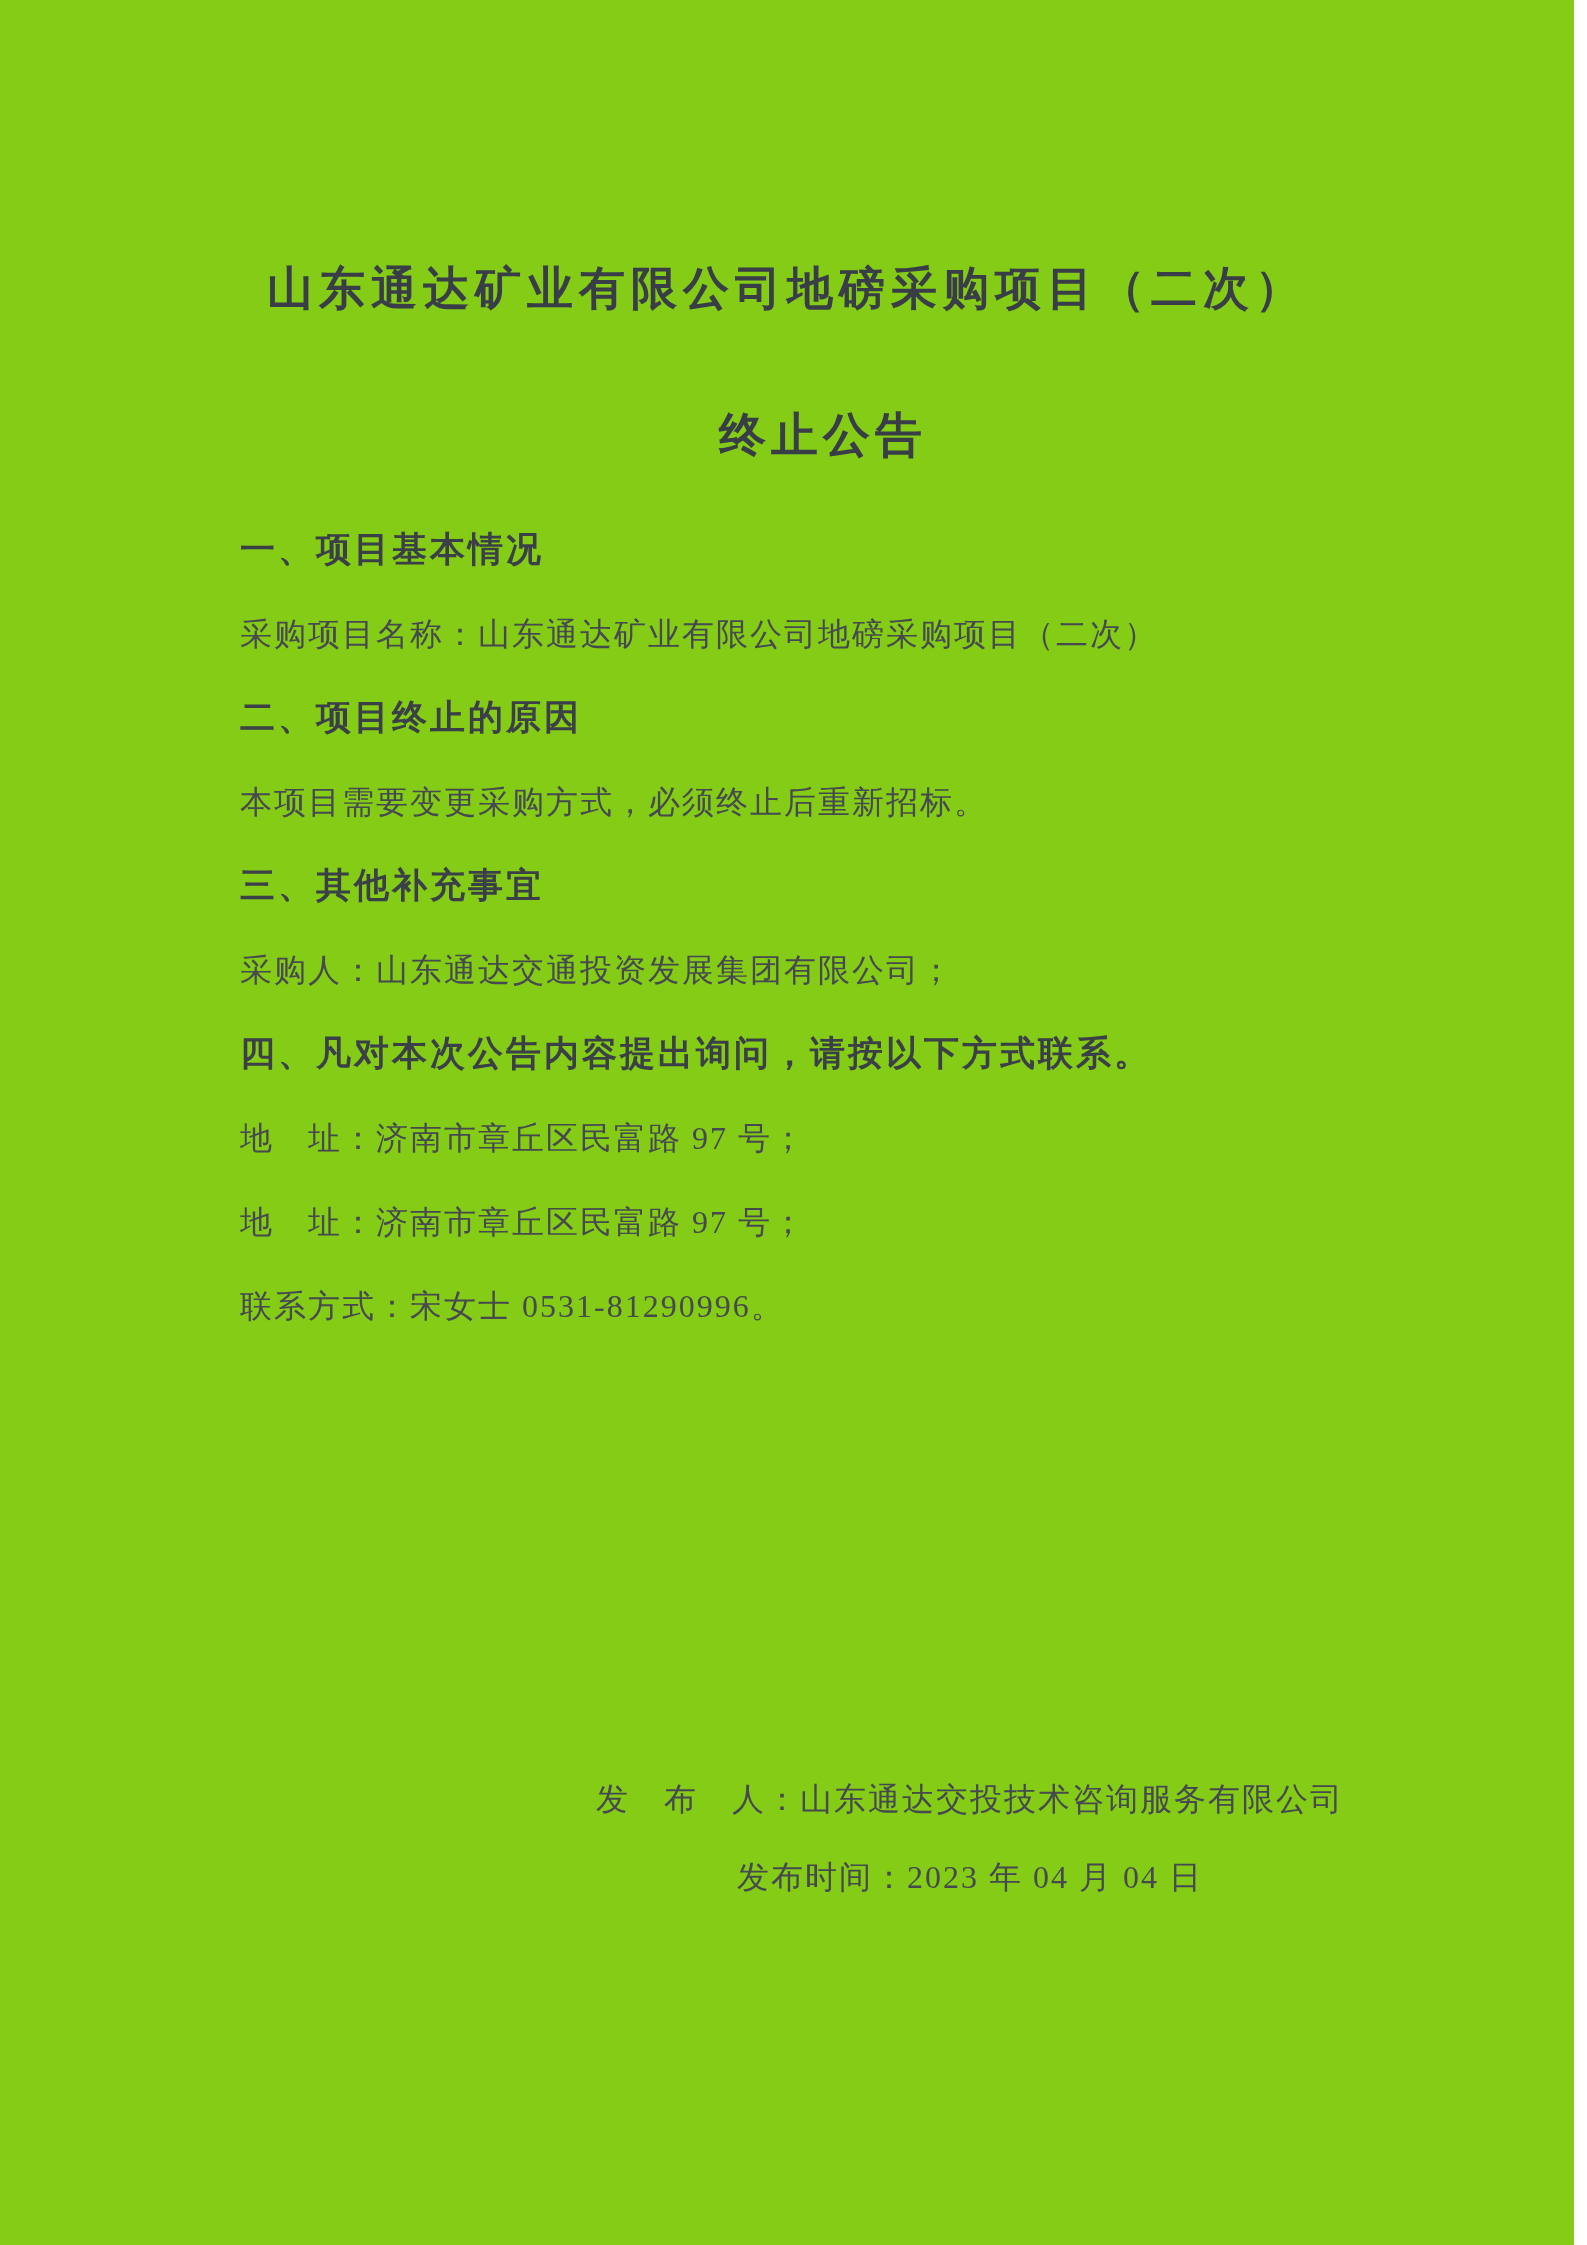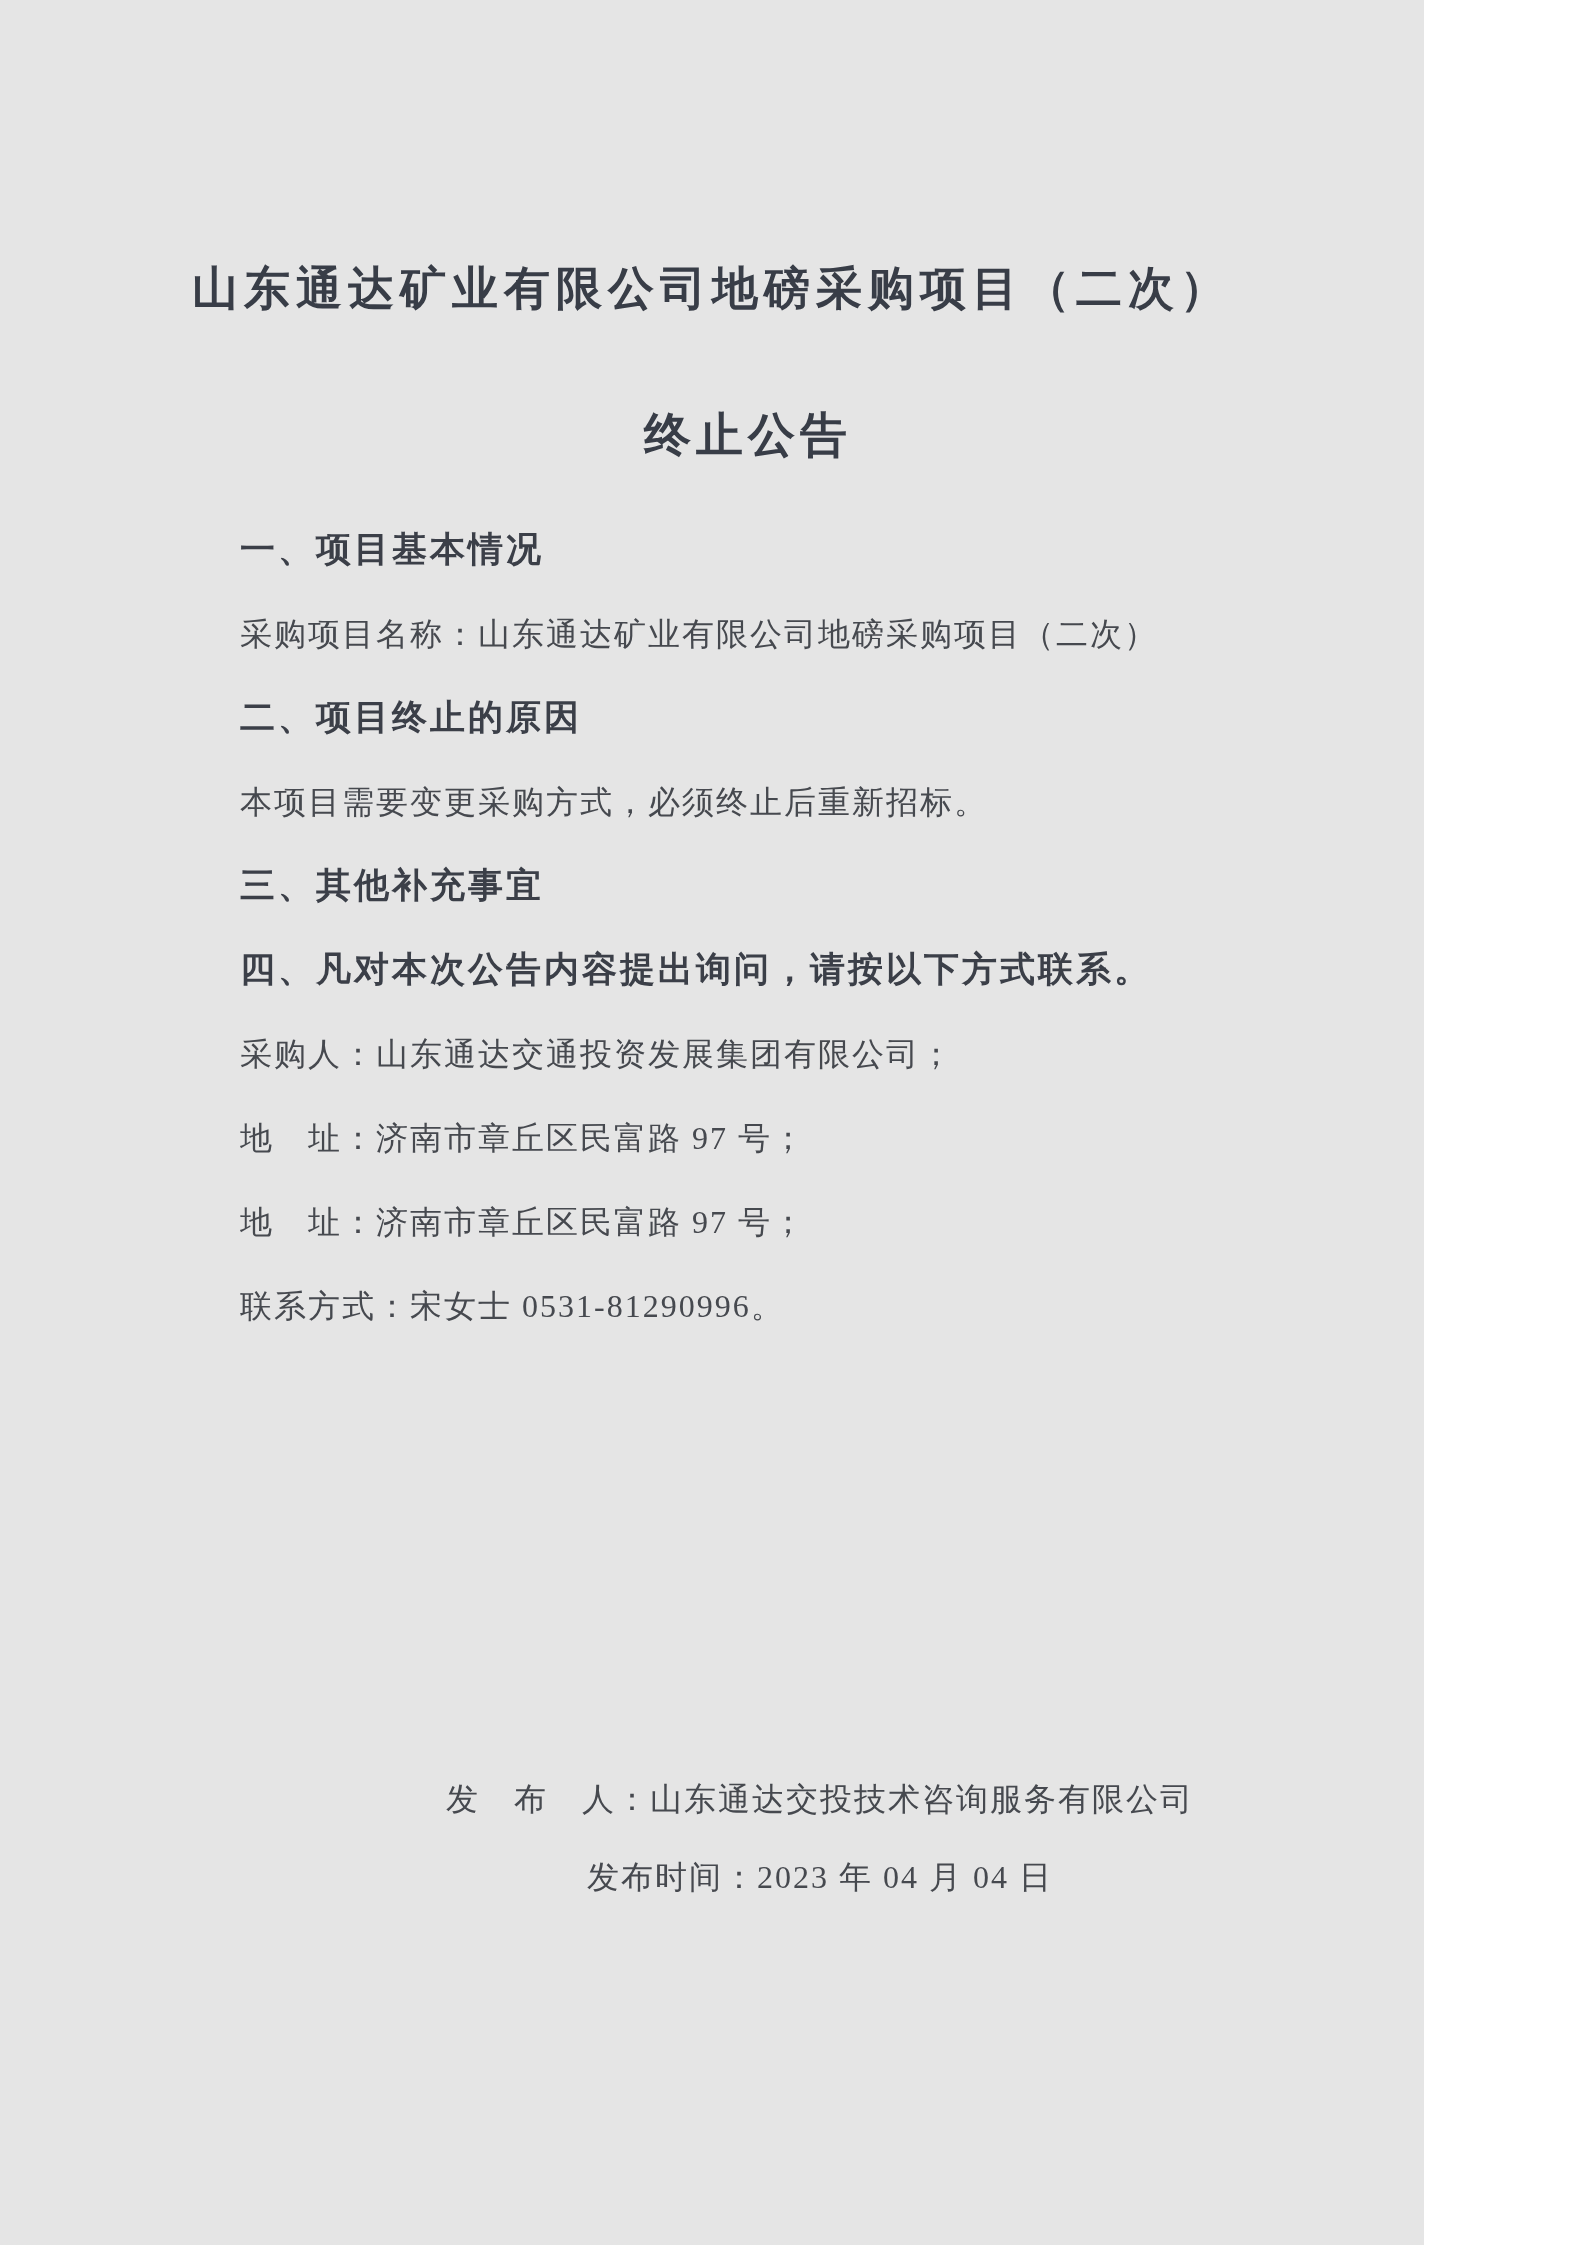--- a/index.html
+++ b/index.html
@@ -2,23 +2,23 @@
 <html><head>
 <meta charset="utf-8">
 <style>
   html, body {
     margin: 0;
     padding: 0;
     background: #ffffff;
   }
   .page {
     position: relative;
-    width: 1424px;
+    width: 1574px;
     height: 2245px;
-    background: #e5e5e5;
+    background: #84cc16;
     overflow: hidden;
     font-family: "Liberation Serif", serif;
   }
   .doc-title {
     position: absolute;
     top: 258px;
     left: 0;
     width: 100%;
     text-align: center;
     font-family: "Liberation Sans", sans-serif;
@@ -89,23 +89,23 @@
 
 
     <div class="line">采购项目名称：山东通达矿业有限公司地磅采购项目（二次）</div>
 
     <div class="line heading">二、项目终止的原因</div>
 
     <div class="line">本项目需要变更采购方式，必须终止后重新招标。</div>
 
     <div class="line heading">三、其他补充事宜</div>
 
+    <div class="line">采购人：山东通达交通投资发展集团有限公司；</div>
+
     <div class="line heading">四、凡对本次公告内容提出询问，请按以下方式联系。</div>
-
-    <div class="line">采购人：山东通达交通投资发展集团有限公司；</div>
 
     <div class="line">地　址：济南市章丘区民富路 97 号；</div>
 
 
 
     <div class="line">地　址：济南市章丘区民富路 97 号；</div>
 
     <div class="line">联系方式：宋女士 0531-81290996。</div>
 
   </div>

